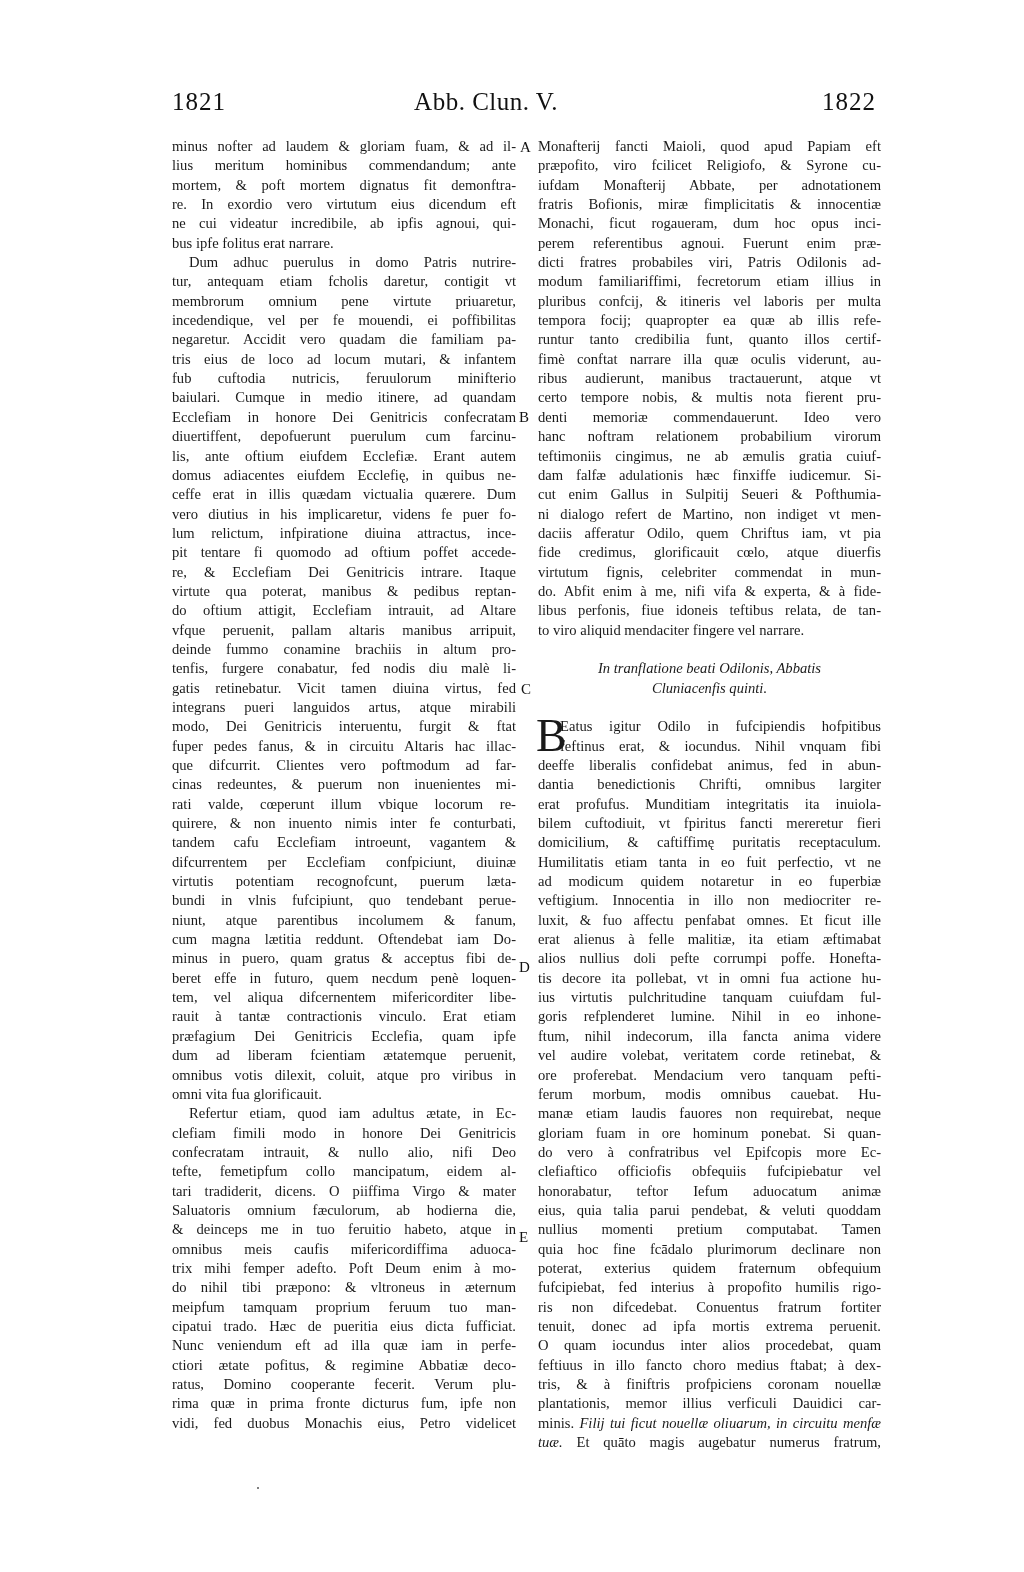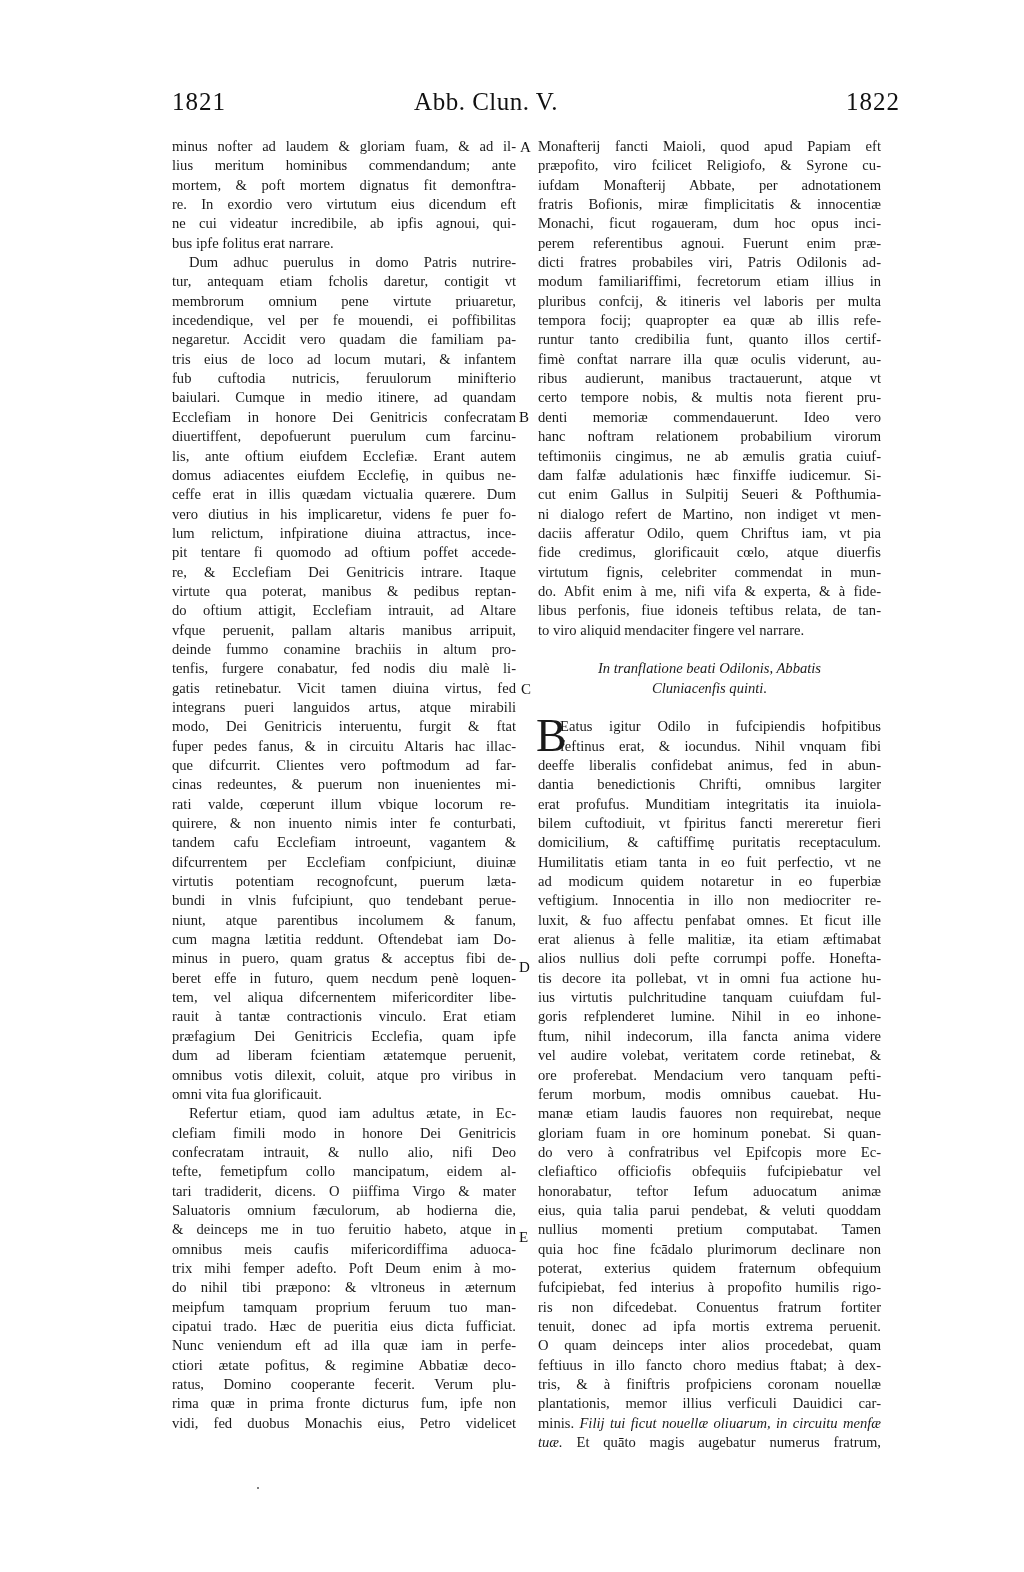--- a/index.html
+++ b/index.html
@@ -2,21 +2,21 @@
 <html><head>
 <meta charset="utf-8">
 <style>
   html, body { margin: 0; padding: 0; background: #ffffff; }
   body { width: 1024px; height: 1572px; position: relative; overflow: hidden;
          font-family: "Liberation Serif", "DejaVu Serif", serif; color: #1a1a1a; }
   .header { position: absolute; top: 84px; left: 0; width: 1024px; height: 36px; }
   .hdr { position: absolute; top: 0; font-size: 25px; line-height: 36px; color: #111; }
   .hdr-left { left: 172px; letter-spacing: 1px; }
   .hdr-center { left: 12px; width: 908px; text-align: center; letter-spacing: 0.5px; margin-left: 20px; }
-  .hdr-right { right: 124px; letter-spacing: 1px; }
+  .hdr-right { right: 148px; letter-spacing: 1px; }
 
   .col { position: absolute; top: 137px; font-size: 14.6px; line-height: 19.35px; }
   .col-left { left: 172px; width: 344px; }
   .col-right { left: 538px; width: 343px; }
   .line { display: block; white-space: nowrap; text-align: justify; text-align-last: justify; height: 19.35px; overflow: visible; }
   .line.last { text-align-last: left; }
   .line.indent { padding-left: 17px; }
   .line.center { text-align: right; text-align-last: center; font-style: italic; }
   .line.blank { height: 19.35px; }
   .line.dropcap-line { padding-left: 22px; }
@@ -170,21 +170,21 @@
     <span class="line">do vero à confratribus vel Epifcopis more Ec-</span>
     <span class="line">clefiaftico officiofis obfequiis fufcipiebatur vel</span>
     <span class="line">honorabatur, teftor Iefum aduocatum animæ</span>
     <span class="line">eius, quia talia parui pendebat, &amp; veluti quoddam</span>
     <span class="line">nullius momenti pretium computabat. Tamen</span>
     <span class="line">quia hoc fine fcādalo plurimorum declinare non</span>
     <span class="line">poterat, exterius quidem fraternum obfequium</span>
     <span class="line">fufcipiebat, fed interius à propofito humilis rigo-</span>
     <span class="line">ris non difcedebat. Conuentus fratrum fortiter</span>
     <span class="line">tenuit, donec ad ipfa mortis extrema peruenit.</span>
-    <span class="line">O quam deinceps inter alios procedebat, quam</span>
+    <span class="line">O quam iocundus inter alios procedebat, quam</span>
     <span class="line">feftiuus in illo fancto choro medius ftabat; à dex-</span>
     <span class="line">tris, &amp; à finiftris profpiciens coronam nouellæ</span>
     <span class="line">plantationis, memor illius verficuli Dauidici car-</span>
     <span class="line"><span>minis. </span><span class="it">Filij tui ficut nouellæ oliuarum, in circuitu menfæ</span></span>
     <span class="line"><span class="it">tuæ.  </span><span>Et quāto magis augebatur numerus fratrum,</span></span>
   </div>
 
 <div class="stray-dot"></div>
 
 </body></html>

